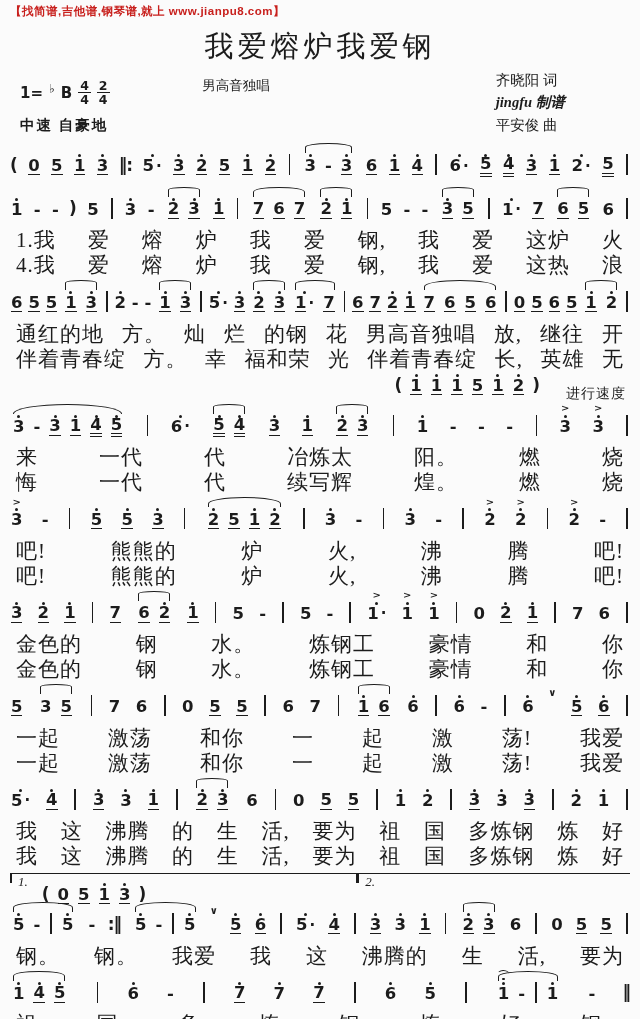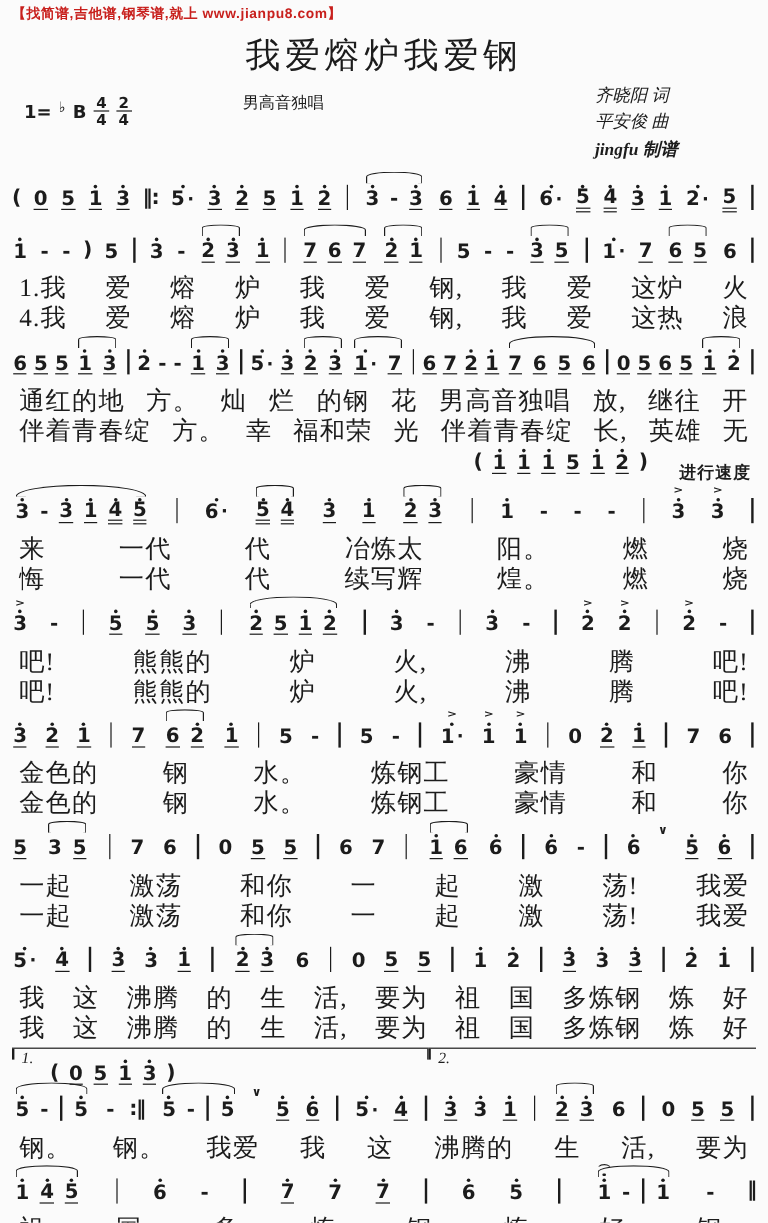--- a/index.html
+++ b/index.html
@@ -11,21 +11,21 @@
   .title{text-align:center;font-size:29px;letter-spacing:4px;margin-top:8px;font-weight:400;}
   .head-row{display:flex;margin-top:2px;}
   .head-left{width:31%;padding-left:10px;box-sizing:border-box;}
   .head-center{width:38%;font-size:13.5px;padding-top:8px;}
   .head-right{width:31%;text-align:left;padding-left:58px;box-sizing:border-box;font-size:14.5px;line-height:1.55;}
   .keysig{font-family:"DejaVu Sans",sans-serif;font-weight:bold;font-size:15px;display:flex;align-items:center;gap:6px;margin-top:10px;}
   .flat{font-size:12px;vertical-align:super;position:relative;top:-4px;}
   .frac{display:inline-flex;flex-direction:column;align-items:center;font-size:12.5px;line-height:1.05;}
   .frac .num{border-bottom:1.5px solid #1c1c1c;padding:0 2px;}
   .tempo{font-size:14.5px;margin-top:10px;font-weight:600;letter-spacing:2px;}
-  .credit-line{white-space:pre;font-style:italic;}
+  .credit-line{white-space:pre;}
   .credit-line.script{font-style:italic;font-weight:bold;}
 
   
   .score{margin-top:8px;}
   .system{margin-bottom:3px;}
   .notes{display:flex;justify-content:space-between;align-items:center;width:100%;font-family:"DejaVu Sans",sans-serif;font-weight:bold;}
   .grp{position:relative;display:inline-flex;align-items:center;gap:7px;padding:0 2px;}
   .grp::before{content:"";position:absolute;left:3px;right:3px;top:-1px;height:9px;border:1.6px solid #1c1c1c;border-bottom:none;border-radius:100px 100px 0 0 / 18px 18px 0 0;}
   .note{display:inline-flex;flex-direction:column;align-items:center;line-height:1;}
   .above{height:13px;display:flex;flex-direction:column;justify-content:flex-end;align-items:center;gap:1.5px;}
@@ -43,21 +43,21 @@
   .sym{font-size:17px;letter-spacing:-1px;}
   .paren{font-size:17px;}
   .breath{align-self:flex-start;font-size:10px;margin-top:2px;font-weight:bold;}
   .dash{font-size:16.5px;letter-spacing:0;}
 
   .lyr{display:flex;justify-content:space-between;padding:0 6px;font-size:21px;line-height:25px;letter-spacing:1px;}
 
   
   .ann-row{display:flex;justify-content:flex-end;align-items:flex-end;gap:26px;height:30px;padding-right:4px;}
   .ann-pickup{display:flex;align-items:center;gap:7px;font-family:"DejaVu Sans",sans-serif;font-weight:bold;}
-  .tempo-mark{font-size:14px;font-weight:700;letter-spacing:1px;padding-bottom:2px;margin-top:17px;}
+  .tempo-mark{font-size:14px;font-weight:400;letter-spacing:1px;padding-bottom:2px;margin-top:17px;}
 
   
   .volta-row{display:flex;height:30px;margin-top:4px;}
   .volta{position:relative;border-top:1.6px solid #1c1c1c;display:flex;align-items:flex-start;gap:14px;padding:1px 8px 0 8px;box-sizing:border-box;}
   .volta::before{content:"";position:absolute;left:0;top:0;width:1.6px;height:9px;background:#1c1c1c;}
   .volta.closed::after{content:"";position:absolute;right:0;top:0;width:1.6px;height:9px;background:#1c1c1c;}
   .volta-label{font-style:italic;font-size:13px;line-height:14px;}
   .volta-pickup{display:flex;align-items:center;gap:7px;font-family:"DejaVu Sans",sans-serif;font-weight:bold;transform:translateY(-2px);}
   .volta.v1{width:56%;}
   .volta.v2{flex:1;}
@@ -77,26 +77,27 @@
           <span>B</span>
         <span class="frac">
           <span class="num">4</span>
           <span class="den">4</span>
         </span>
         <span class="frac">
           <span class="num">2</span>
           <span class="den">4</span>
         </span>
       </div>
+      <div class="tempo">中速 自豪地</div>
     </div>
     <div class="head-center">男高音独唱</div>
     <div class="head-right">
       <div class="credit-line">齐晓阳 词</div>
+      <div class="credit-line script">jingfu 制谱</div>
       <div class="credit-line">平安俊 曲</div>
-      <div class="credit-line script">jingfu 制谱</div>
     </div>
   </div>
 
   <div class="score" id="score">
       <div class="system">
         <div class="notes">
           <span class="paren">(</span>
           <span class="note">
             <span class="above"></span>
             <span class="digitwrap">

